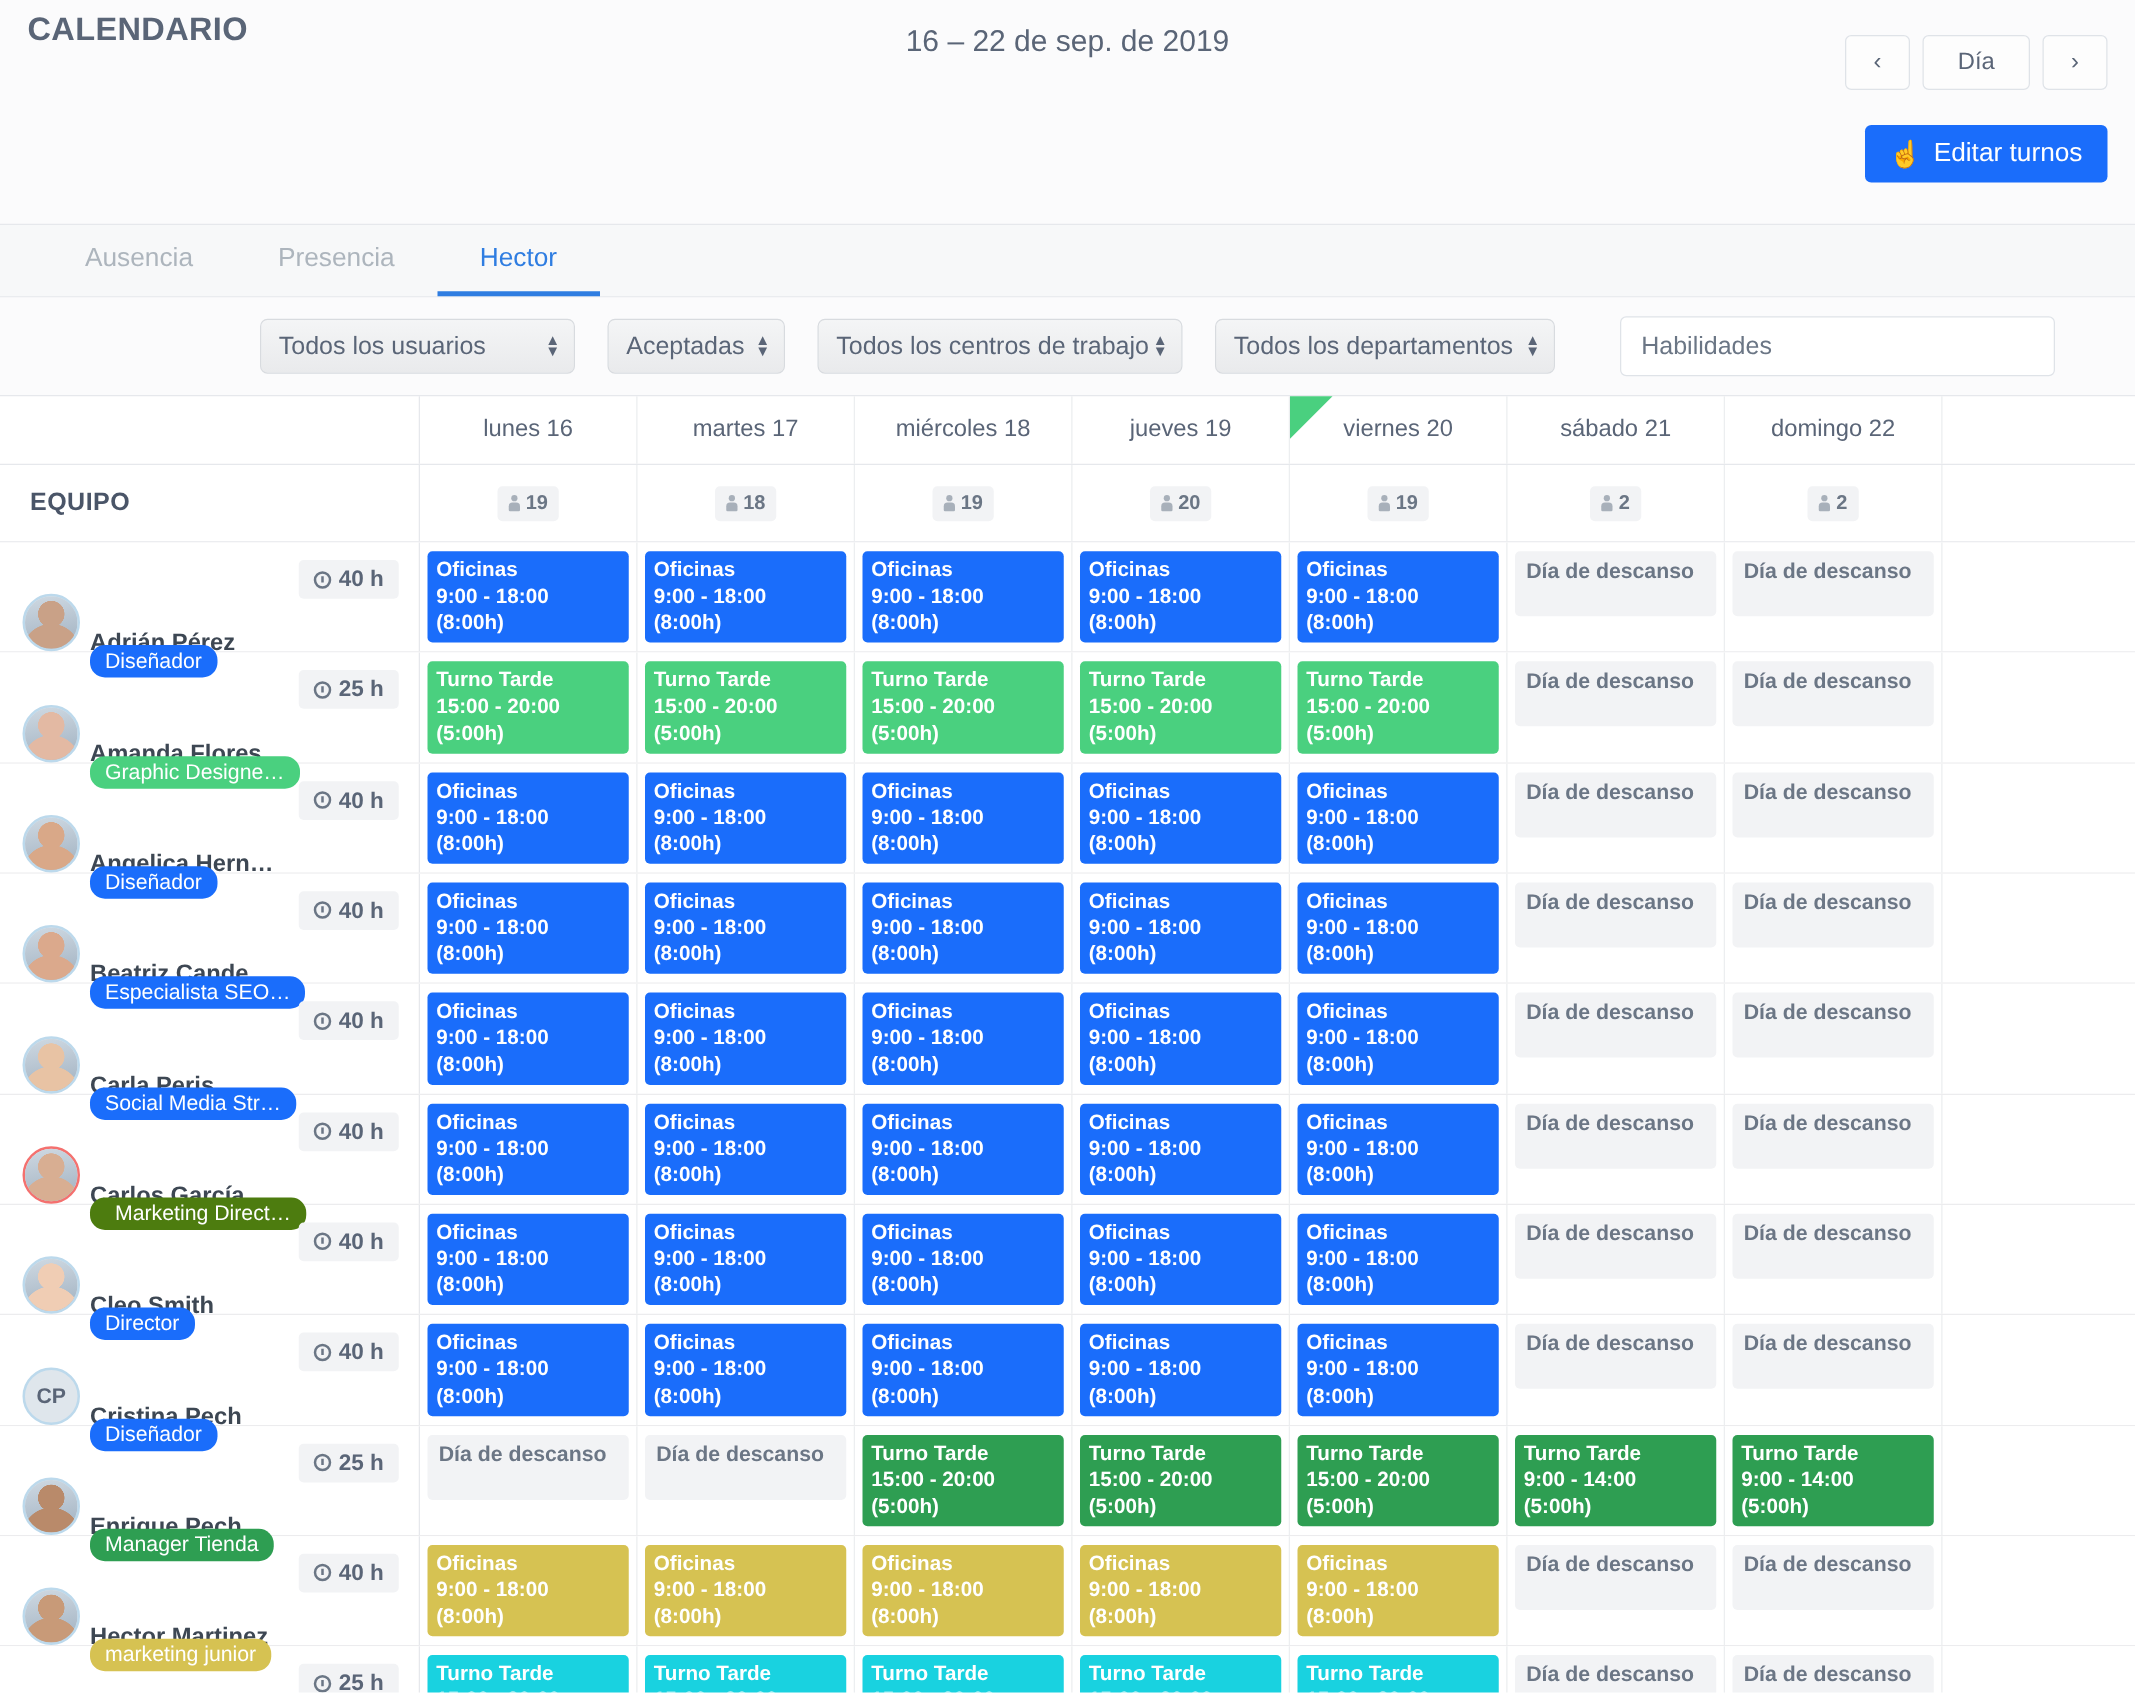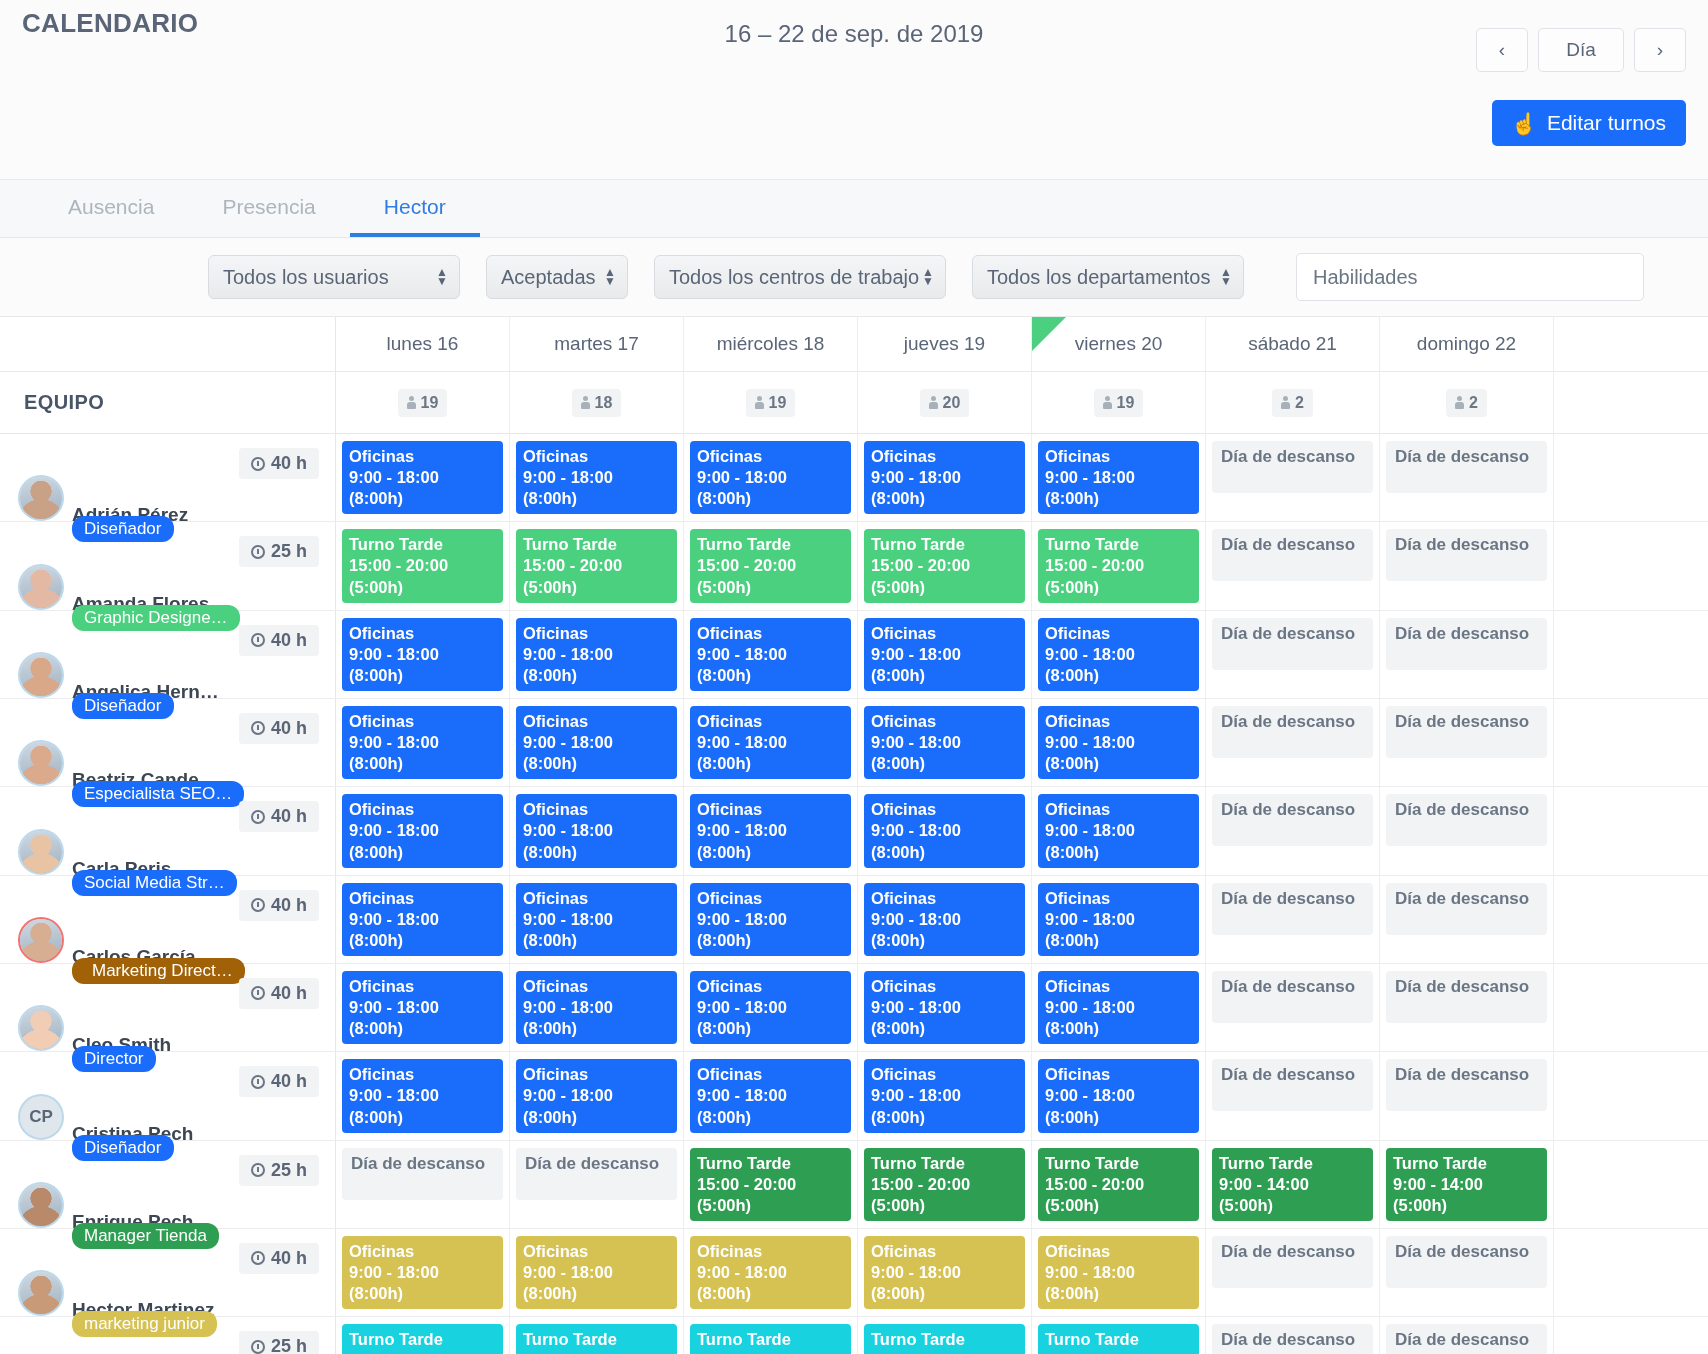--- a/index.html
+++ b/index.html
@@ -654,21 +654,21 @@
           <div class="rest">Día de descanso</div>
         </div>
       </div>
       <div class="emp-row">
         <div class="emp-cell">
           <div class="avatar ring-red">
             <div class="face" style="background: radial-gradient(circle at 50% 34%, rgb(216, 174, 146) 0px, rgb(216, 174, 146) 30%, rgba(0, 0, 0, 0) 31%), radial-gradient(circle at 50% 108%, rgb(216, 174, 146) 0px, rgb(216, 174, 146) 46%, rgba(0, 0, 0, 0) 47%), linear-gradient(170deg, rgb(207, 217, 226), rgb(159, 176, 192));"></div>
           </div>
           <div class="emp-text">
             <div class="emp-name">Carlos García</div>
-            <div class="role-badge" style="background: #a16207; padding-left: 20px;">Marketing Direct…</div>
+            <div class="role-badge" style="background: #4d7c0f; padding-left: 20px;">Marketing Direct…</div>
           </div>
           <div class="hours-badge">
             <span class="clock-ico"></span>
             <span>40 h</span>
           </div>
         </div>
         <div class="day-cell">
           <div class="shift" style="background: rgb(26, 109, 251);">
             <div class="s-name">Oficinas</div>
             <div class="s-time">9:00 - 18:00 (8:00h)</div>

